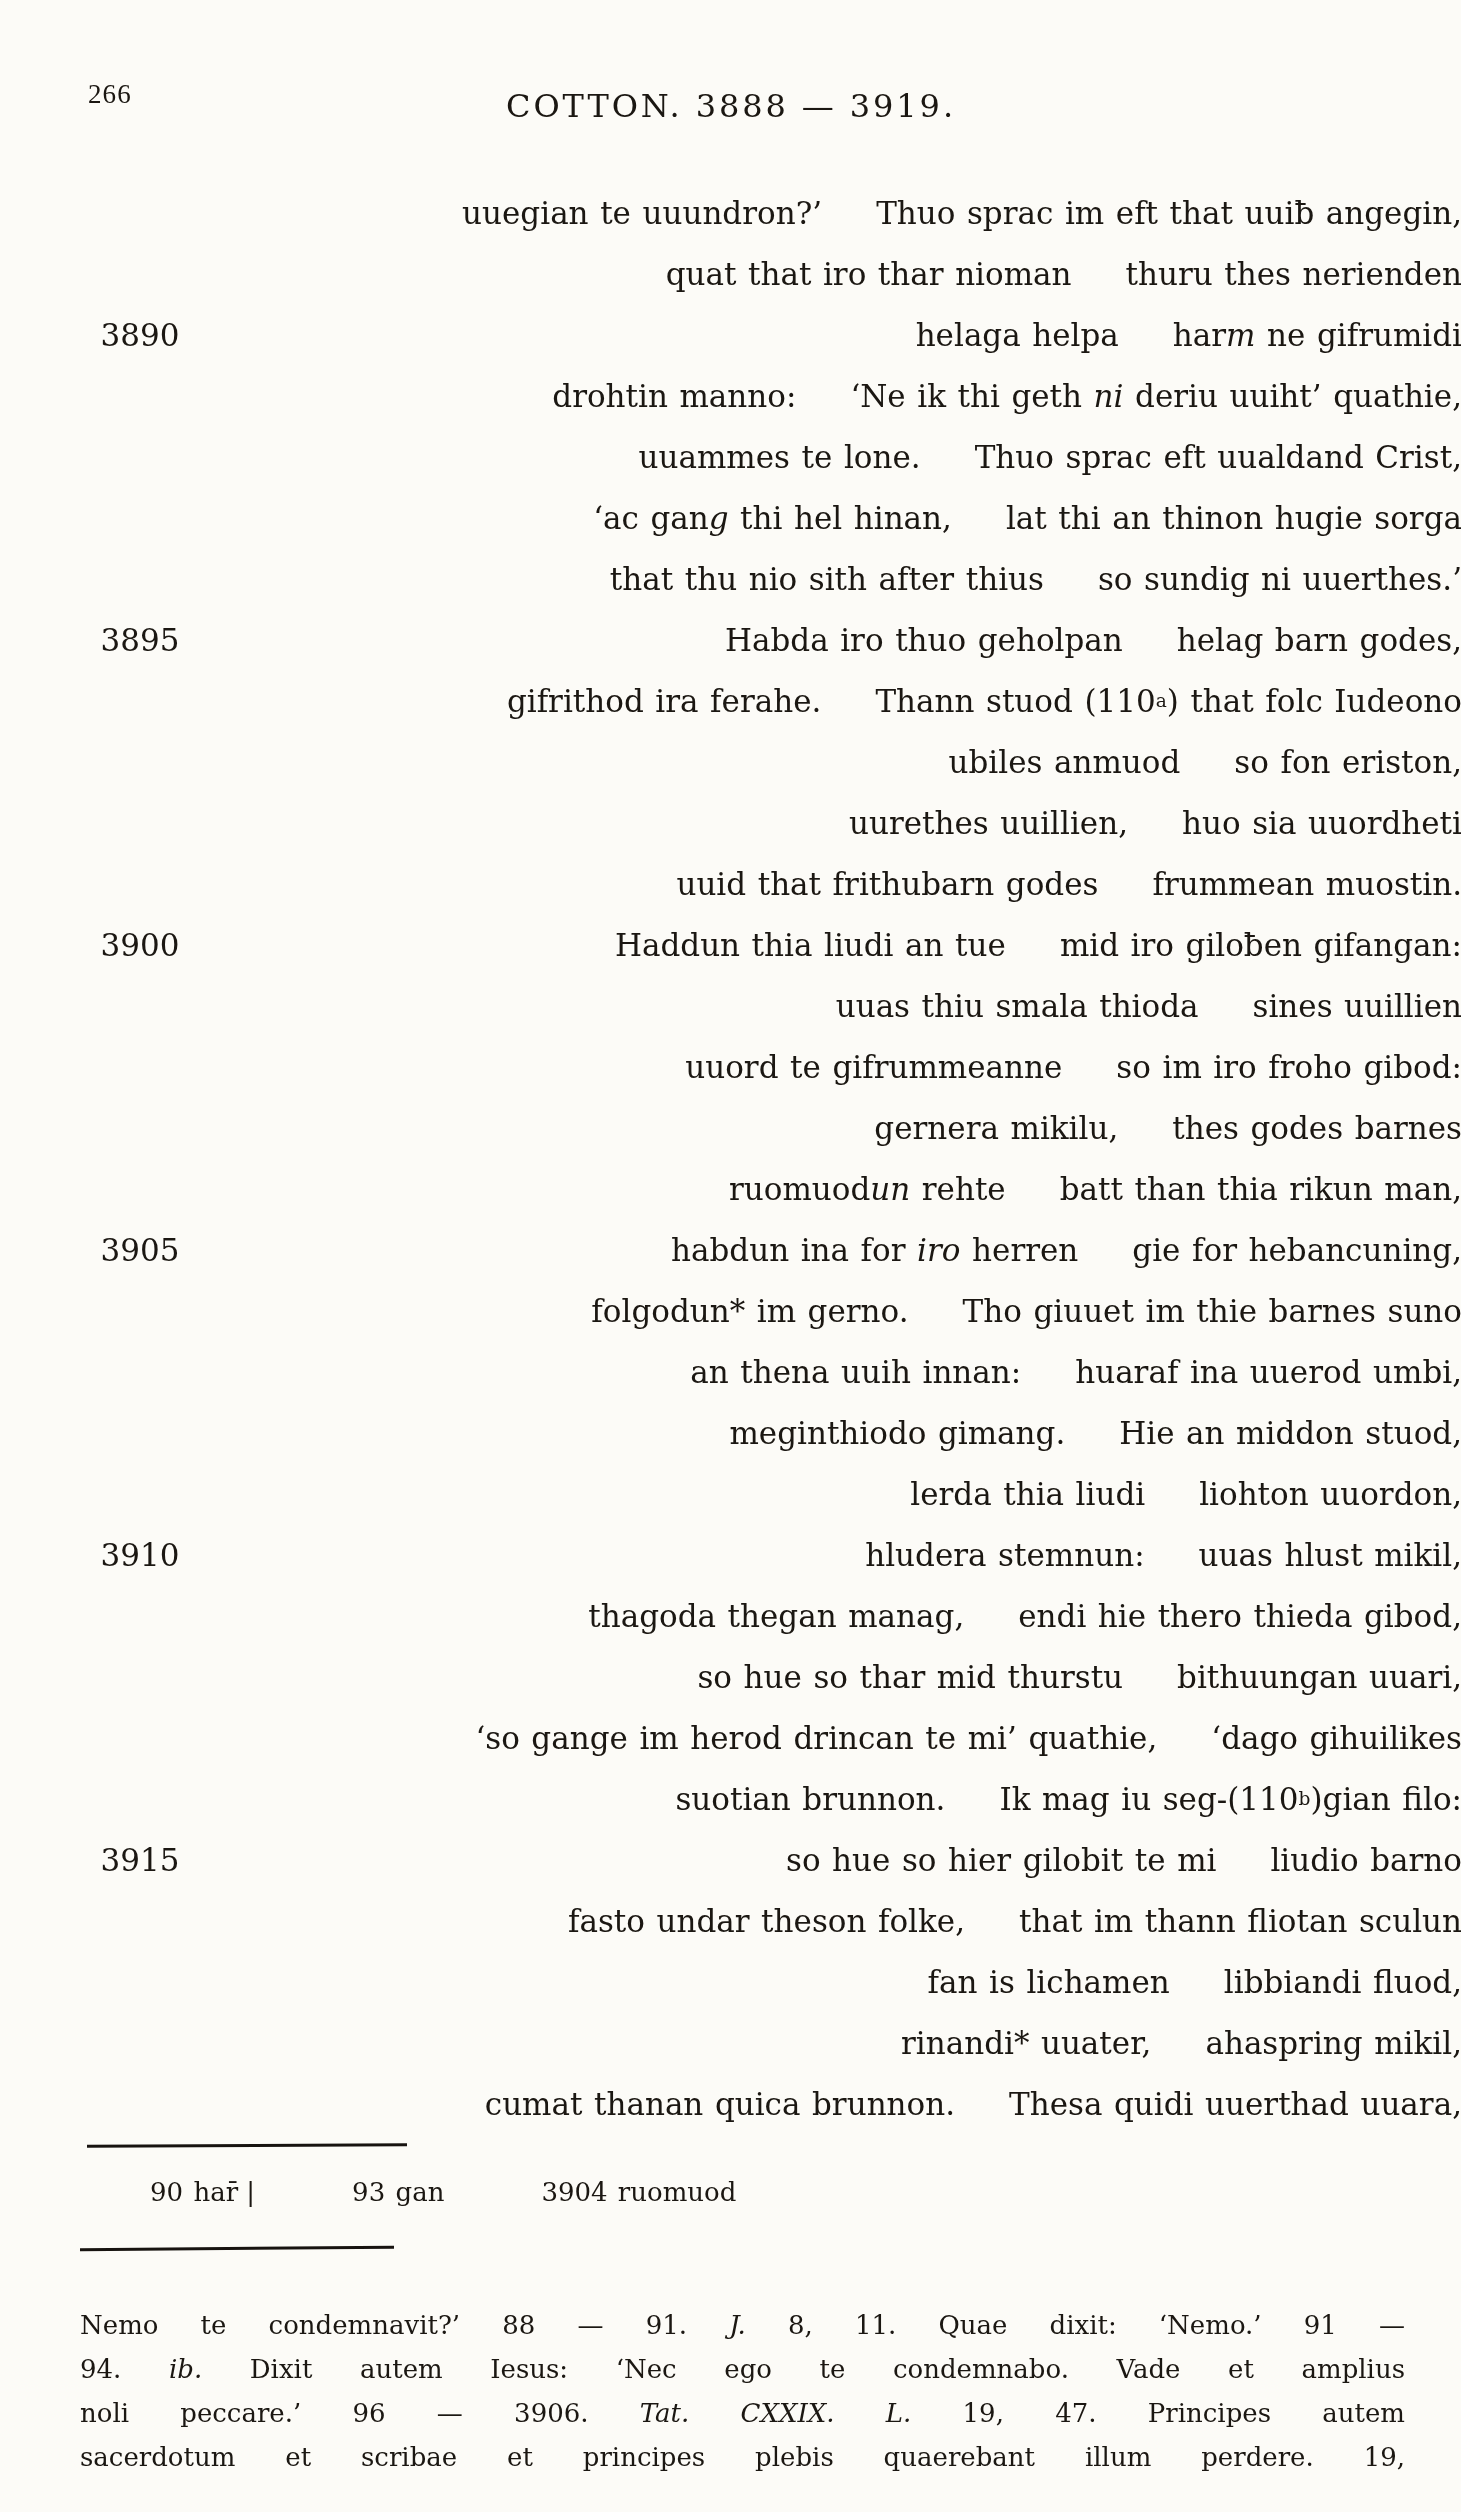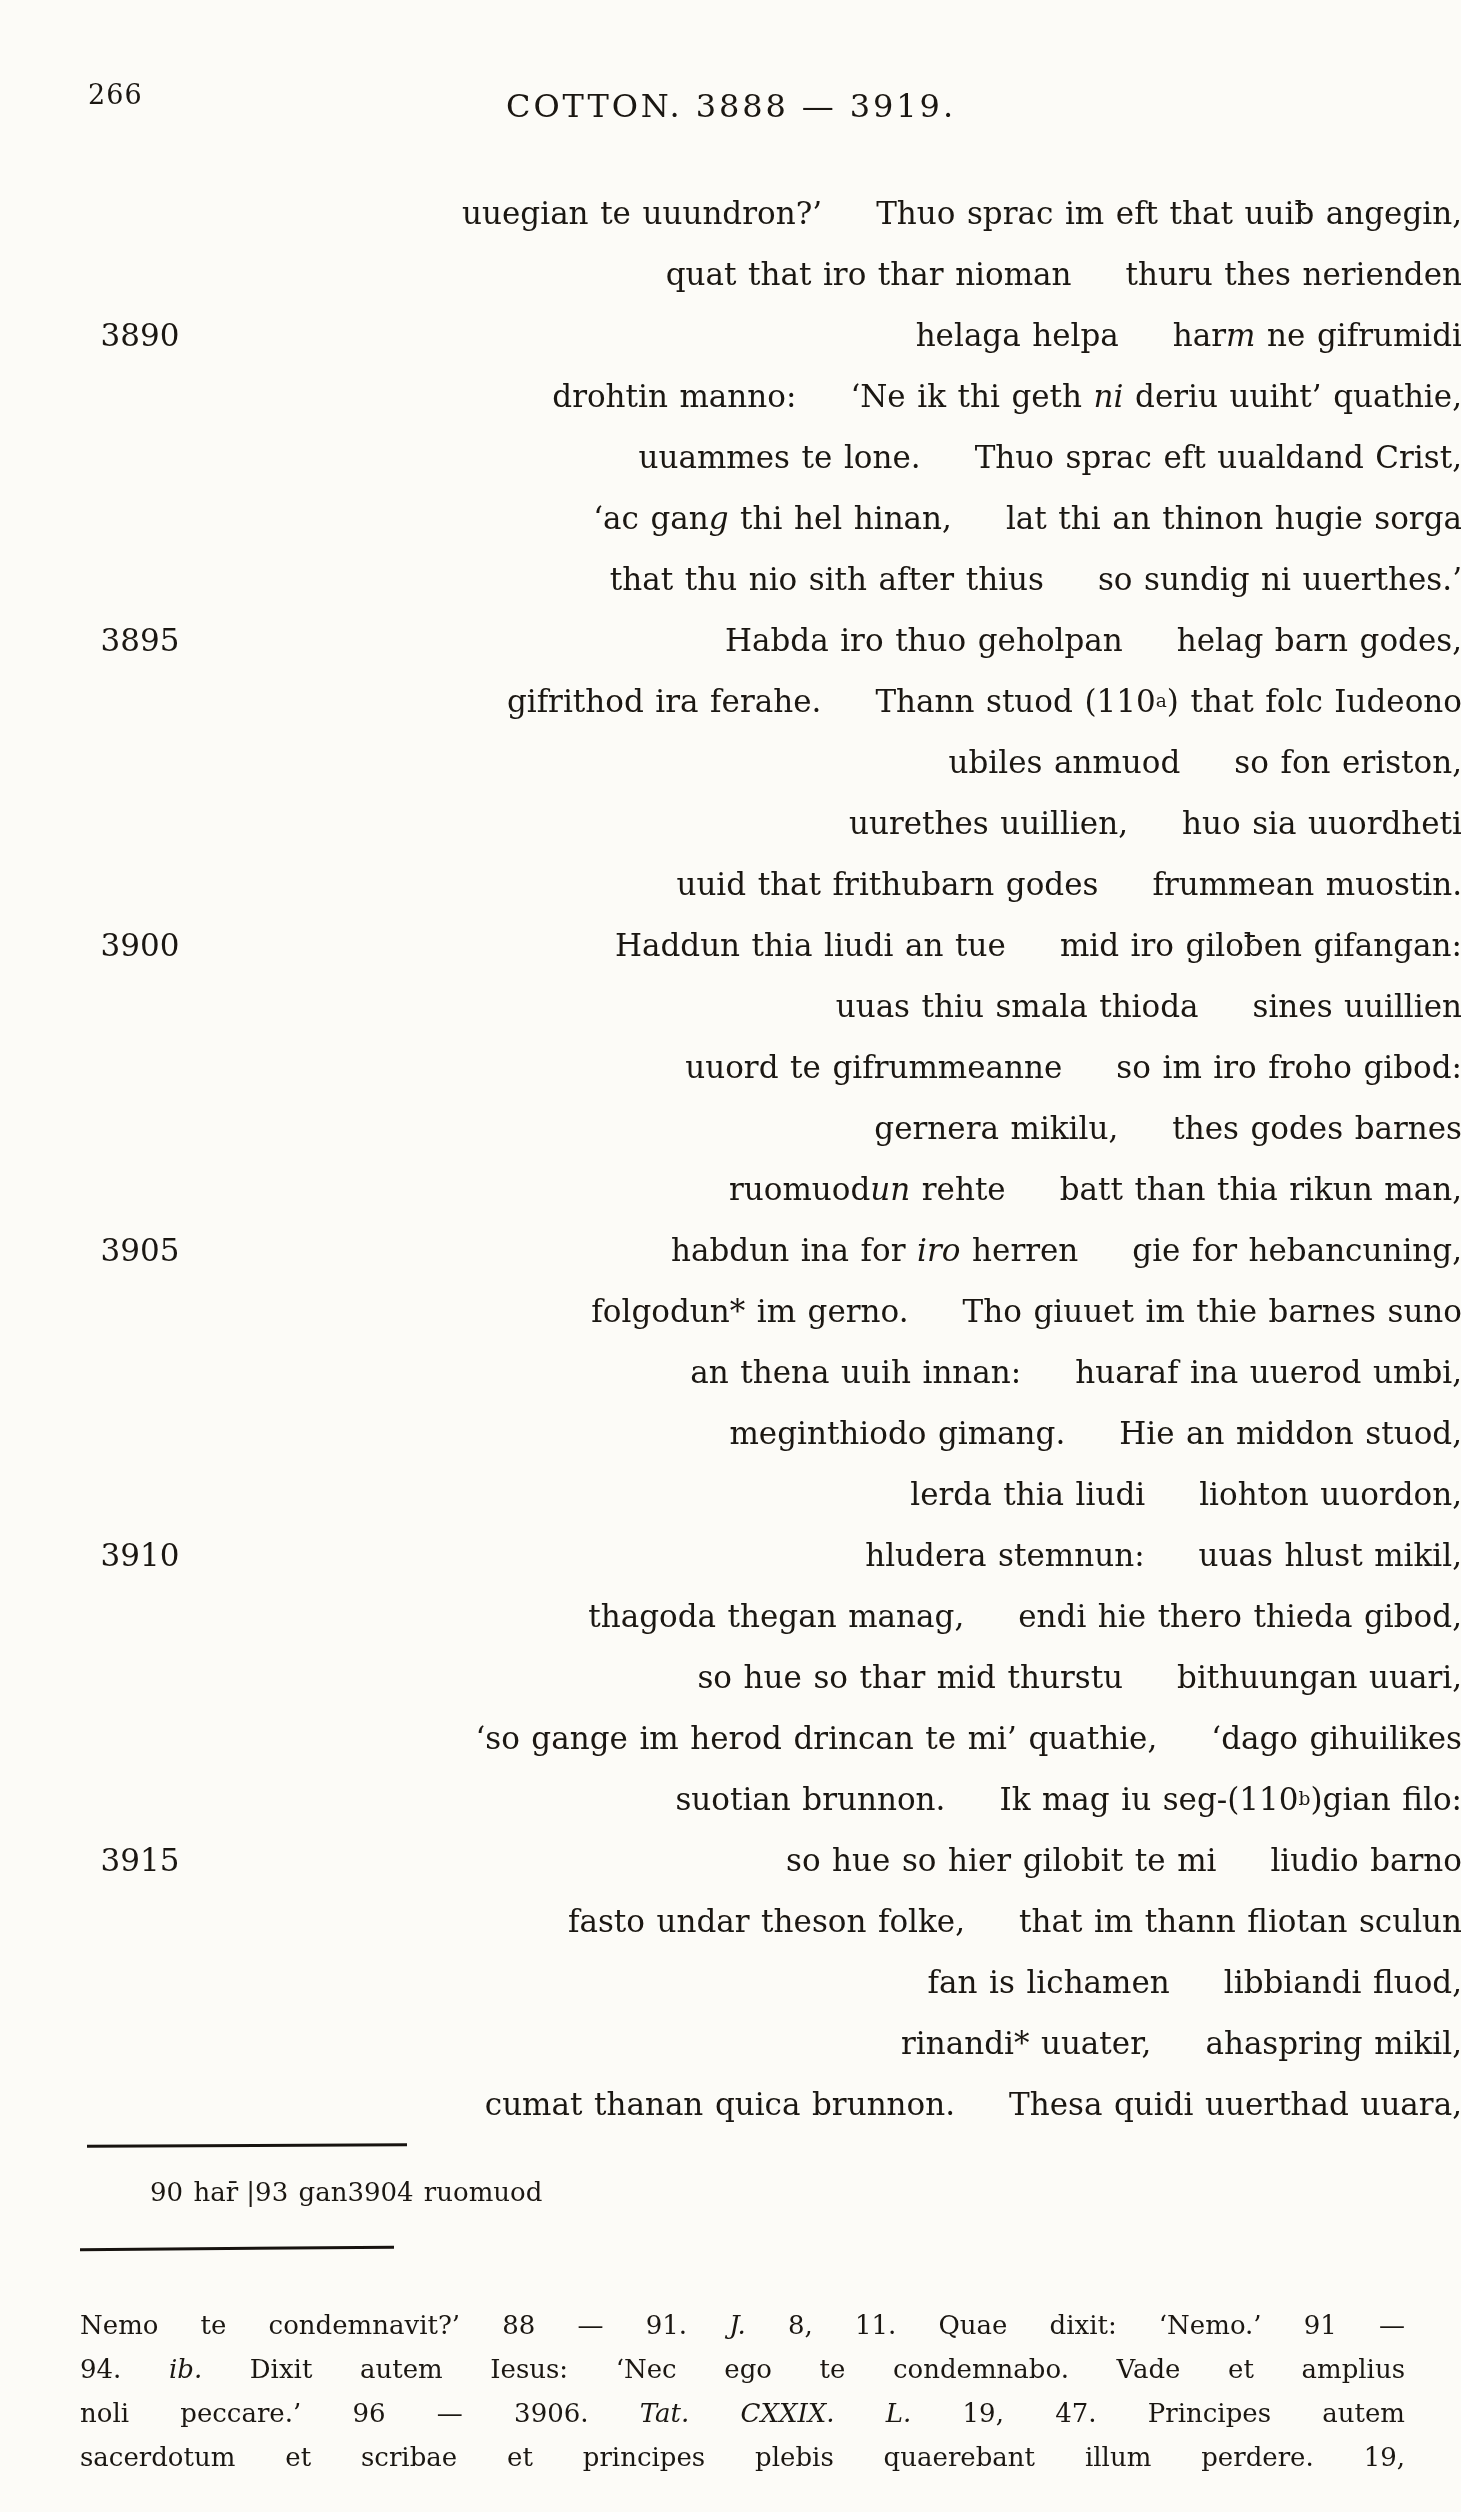--- a/index.html
+++ b/index.html
@@ -4,33 +4,33 @@
 <style>
   html,body{margin:0;padding:0;}
   body{
     width:1462px;height:2512px;
     background:#fcfbf7;color:#1b1712;
     font-family:"DejaVu Serif","Liberation Serif",serif;
     overflow:hidden;
   }
   .page{position:relative;width:1462px;height:2512px;box-sizing:border-box;}
   .page-header{position:relative;height:134px;}
-  .page-number{position:absolute;left:88px;top:79px;font-size:27px;letter-spacing:1.1px;}
+  .page-number{position:absolute;left:88px;top:79px;font-size:27px;letter-spacing:1.1px;font-family:Liberation Serif, serif;}
   .page-heading{position:absolute;left:0;right:0;top:87px;text-align:center;font-size:32px;letter-spacing:2.9px;}
   .verse-block{margin-top:49px;}
   .verse-line{display:flex;align-items:baseline;height:61px;line-height:61px;font-size:31px;word-spacing:1.7px;}
   .verse-num{flex:0 0 108px;margin-left:86px;text-align:center;}
   .verse-text{flex:1;white-space:nowrap;text-align:right;}
   .caesura{display:inline-block;width:54px;}
   i{font-style:italic;}
   sup{font-size:60%;vertical-align:5.1px;line-height:0;letter-spacing:0;}
   .rule{height:2.9px;background:#171310;}
   .rule-top{width:320px;margin:9px 0 0 87px;transform:rotate(-0.25deg);}
   .rule-bottom{width:314px;margin:40px 0 0 80px;transform:rotate(-0.5deg);}
-  .apparatus{margin:30px 0 0 150px;font-size:26px;display:flex;}
+  .apparatus{margin:30px 0 0 150px;font-size:26px;display:flex;gap:97px;}
   .app-entry{white-space:nowrap;}
   .app-ref{margin-right:10.3px;}
   .footnote{margin:53px 80px 0 80px;width:1325px;font-size:26px;line-height:44px;}
   .fn-line{text-align:justify;text-align-last:justify;word-spacing:3.4px;}
 </style>
 </head>
 <body>
 
 <div class="page">
   <header class="page-header">

